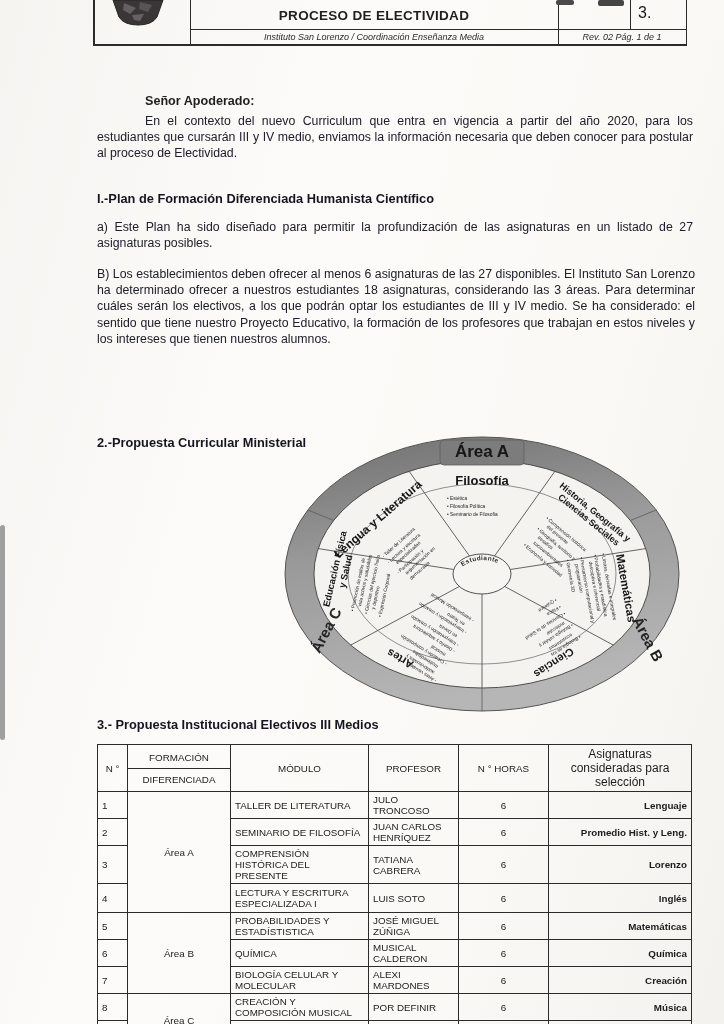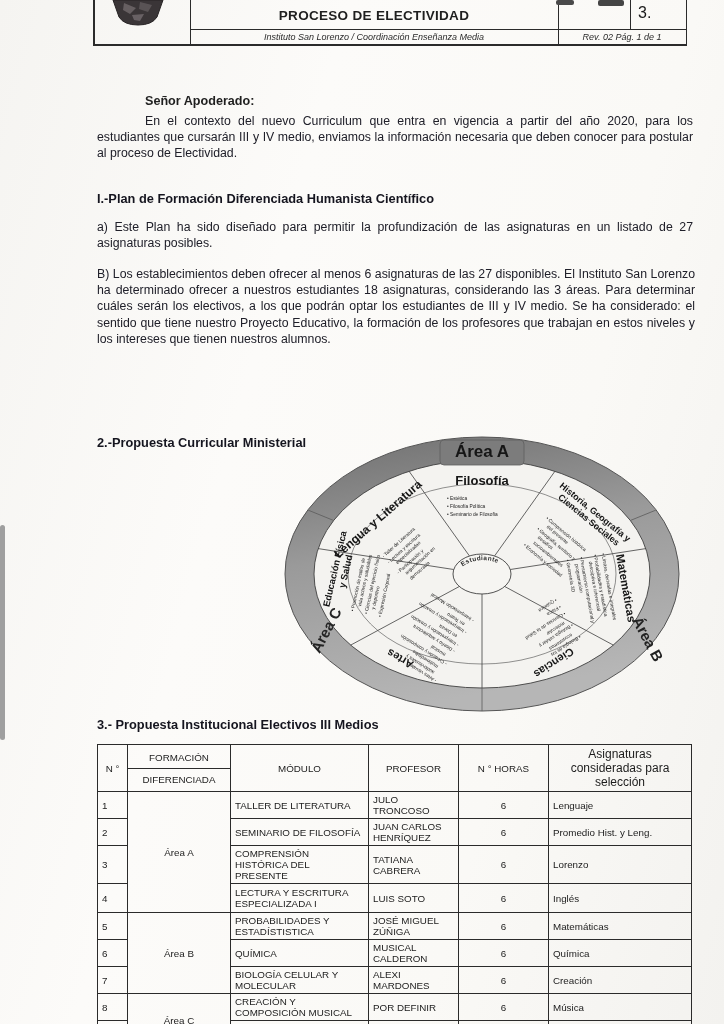--- a/index.html
+++ b/index.html
@@ -29,21 +29,21 @@
   .wi .item.dot::before{content:"•  ";}
   .wi .item.dash::before{content:"- ";}
   
   table.elect{border-collapse:collapse;table-layout:fixed;background:transparent;}
   table.elect th, table.elect td{border:1.2px solid #2b2b2b;font-size:9.8px;color:#1c1c1c;padding:2px 4px;vertical-align:middle;overflow:hidden;}
   table.elect th{font-weight:400;text-align:center;padding:0;}
   .th-inner{padding:2px 3px;}
   .split-top{border-bottom:1.2px solid #2b2b2b;padding:4px 2px 5px;}
   .split-bot{padding:5px 2px 4px;}
   td.c{text-align:center;}
-  td.topv{vertical-align:top;text-align:left;}
+  td.topv{vertical-align:top;text-align:right;font-weight:bold;}
   
   .artifact{position:absolute;background:#8f8f8f;}
 </style>
 </head>
 <body>
 
 <div class="page">
 
   <div>
 

